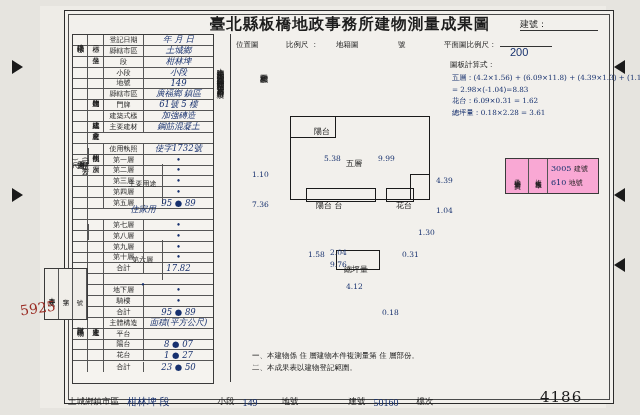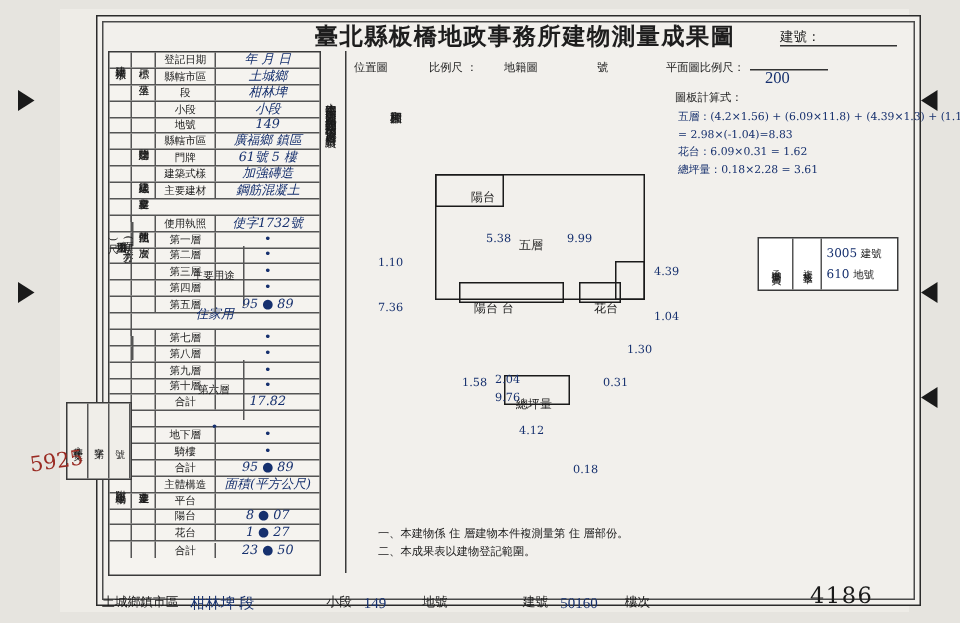--- a/index.html
+++ b/index.html
@@ -85,36 +85,36 @@
   .pos-label{position:absolute;left:236px;top:40px;font-size:7.5px;
     font-family:"DejaVu Serif",serif;color:#1a1a1a;}
   .scale-label{position:absolute;left:286px;top:40px;font-size:7.5px;
     font-family:"DejaVu Serif",serif;color:#1a1a1a;}
   .dw-label{position:absolute;left:336px;top:40px;font-size:7.5px;
     font-family:"DejaVu Serif",serif;color:#1a1a1a;}
   .hao-label{position:absolute;left:398px;top:40px;font-size:7.5px;
     font-family:"DejaVu Serif",serif;color:#1a1a1a;}
   .pf-label{position:absolute;left:444px;top:40px;font-size:7.5px;
     font-family:"DejaVu Serif",serif;color:#1a1a1a;}
-  .pf-val{position:absolute;left:510px;top:46px;font-family:Liberation Serif, serif;
+  .pf-val{position:absolute;left:510px;top:46px;font-family:Liberation Sans, sans-serif;
     font-size:11px;color:#16306e;}
   .pf-line{position:absolute;left:500px;top:46px;width:52px;border-bottom:0.8px solid #333;}
   .mb-label{position:absolute;left:450px;top:60px;font-size:7.5px;
     font-family:"DejaVu Serif",serif;color:#1a1a1a;}
 
   .calc{
     position:absolute;left:452px;top:72px;width:152px;
     font-family:"DejaVu Serif",serif;font-size:7.2px;color:#16306e;
     line-height:11.5px;
   }
   .calcline{white-space:nowrap;}
 
   .seal{
     position:absolute;left:505px;top:158px;width:92px;height:34px;
-    border:1px solid #3a3a3a;display:flex;background:#ffffff;
+    border:1px solid #3a3a3a;display:flex;background:#f9a8d4;
   }
   .seal-l{width:22px;border-right:0.7px solid #555;writing-mode:vertical-rl;
     font-family:"DejaVu Serif",serif;font-size:6.5px;text-align:center;color:#1a1a1a;
     display:flex;align-items:center;justify-content:center;letter-spacing:1px;}
   .seal-l2{width:18px;border-right:0.7px solid #555;writing-mode:vertical-rl;
     font-family:"DejaVu Serif",serif;font-size:6.5px;text-align:center;color:#1a1a1a;
     display:flex;align-items:center;justify-content:center;letter-spacing:1px;}
   .seal-r{flex:1;display:flex;flex-direction:column;justify-content:center;
     font-family:"DejaVu Serif",serif;font-size:8px;color:#16306e;padding-left:3px;}
   .seal-r div{line-height:14px;}

